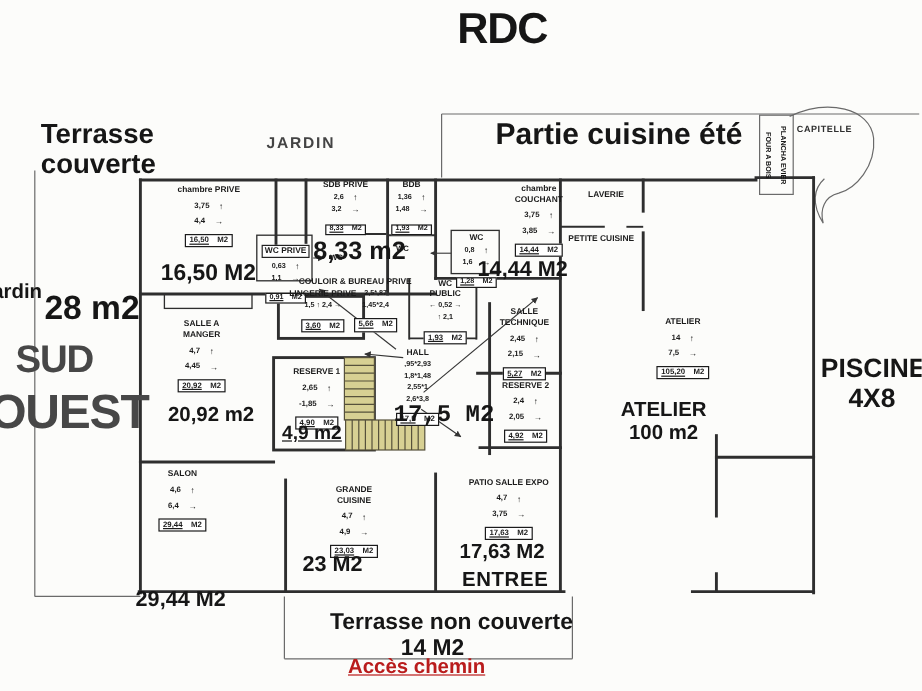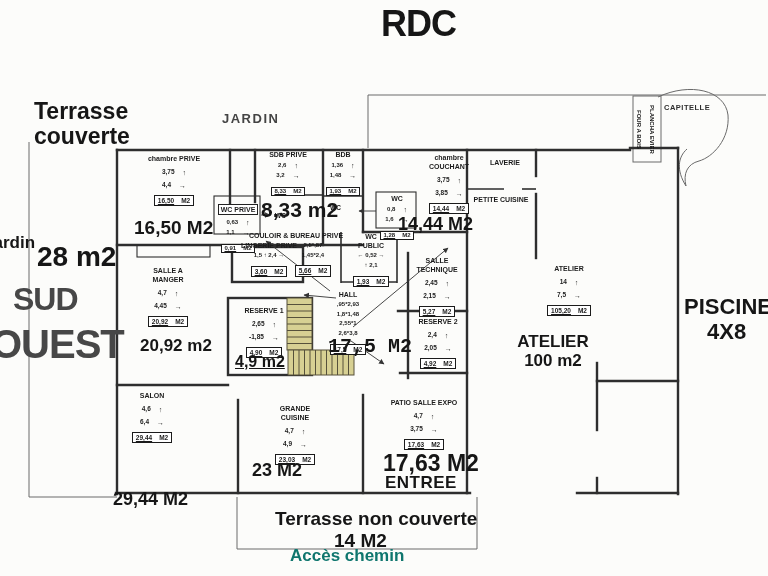--- a/index.html
+++ b/index.html
@@ -272,39 +272,40 @@
           <span>4,45</span>
           <span class="ar">→</span>
         </div><div class="vbox"><span class="num">20,92</span><span>M2</span></div></div>
     </div>
   </div>
 <div id="labels-layer">
     <div class="lbl" style="left: 380px; top: 4px; font-size: 36px; letter-spacing: -1px;">RDC</div>
     <div class="lbl" style="left: 33px; top: 99px; font-size: 23px;">Terrasse
 couverte</div>
     <div class="lbl" style="left: 221px; top: 112px; font-size: 13px; color: rgb(68, 68, 68); letter-spacing: 1.5px;">JARDIN</div>
+    <div class="lbl" style="left: 412px; top: 99px; font-size: 25px;">Partie cuisine été</div>
     <div class="lbl" style="left: 663px; top: 104px; font-size: 7.5px; color: rgb(46, 46, 46); letter-spacing: 0.5px;">CAPITELLE</div>
     <div class="lbl rot" style="left: 635px; top: 98px; font-size: 6px;">FOUR A BOIS</div>
     <div class="lbl rot" style="left: 648px; top: 98px; font-size: 6px;">PLANCHA EVIER</div>
     <div class="lbl" style="left: -17px; top: 234px; font-size: 17px;">Jardin</div>
     <div class="lbl" style="left: 36px; top: 242px; font-size: 28px;">28 m2</div>
     <div class="lbl" style="left: 12px; top: 282px; font-size: 32px; color: rgb(71, 71, 71); letter-spacing: -1px; text-align: right;">SUD</div>
     <div class="lbl" style="left: -10px; top: 322px; font-size: 40px; color: rgb(71, 71, 71); letter-spacing: -1px;">OUEST</div>
     <div class="lbl" style="left: 683px; top: 295px; font-size: 22px;">PISCINE</div>
     <div class="lbl" style="left: 706px; top: 320px; font-size: 22px;">4X8</div>
     <div class="lbl" style="left: 502px; top: 333px; font-size: 17px; width: 100px; text-align: center;">ATELIER
 100 m2</div>
     <div class="lbl" style="left: 274px; top: 509px; font-size: 19px;">Terrasse  non couverte</div>
     <div class="lbl" style="left: 333px; top: 531px; font-size: 19px;">14 M2</div>
-    <div class="lbl" style="left: 289px; top: 547px; font-size: 17px; color: #0f766e;">Accès chemin</div>
+    <div class="lbl" style="left: 289px; top: 547px; font-size: 17px; color: #b91c1c; text-decoration: underline;">Accès chemin</div>
     <div class="lbl" style="left: 384px; top: 474px; font-size: 17px; letter-spacing: 0.5px;">ENTREE</div>
     <div class="lbl" style="left: 133px; top: 218px; font-size: 19px;">16,50 M2</div>
     <div class="lbl" style="left: 260px; top: 198px; font-size: 21px; text-align: center;">8,33 m2</div>
     <div class="lbl" style="left: 397px; top: 215px; font-size: 18px;">14,44 M2</div>
     <div class="lbl" style="left: 139px; top: 337px; font-size: 17px;">20,92 m2</div>
     <div class="lbl" style="left: 234px; top: 353px; font-size: 16px; text-decoration: underline;">4,9 m2</div>
     <div class="lbl" style="left: 327px; top: 336px; font-size: 20px; font-family: Liberation Mono, monospace;">17,5 M2</div>
     <div class="lbl" style="left: 112px; top: 446px; font-size: 18px; margin-top: 44px;">29,44 M2</div>
     <div class="lbl" style="left: 251px; top: 461px; font-size: 18px;">23 M2</div>
-    <div class="lbl" style="left: 382px; top: 451px; font-size: 23px; text-align: center;">17,63 M2</div>
+    <div class="lbl" style="left: 382px; top: 451px; font-size: 17px; text-align: center;">17,63 M2</div>
     <div class="lbl" style="left: 274px; top: 212px; font-size: 6.5px;">WC</div>
     <div class="lbl" style="left: 329px; top: 204px; font-size: 6.5px;">WC</div>
   </div>
 
 </body></html>

